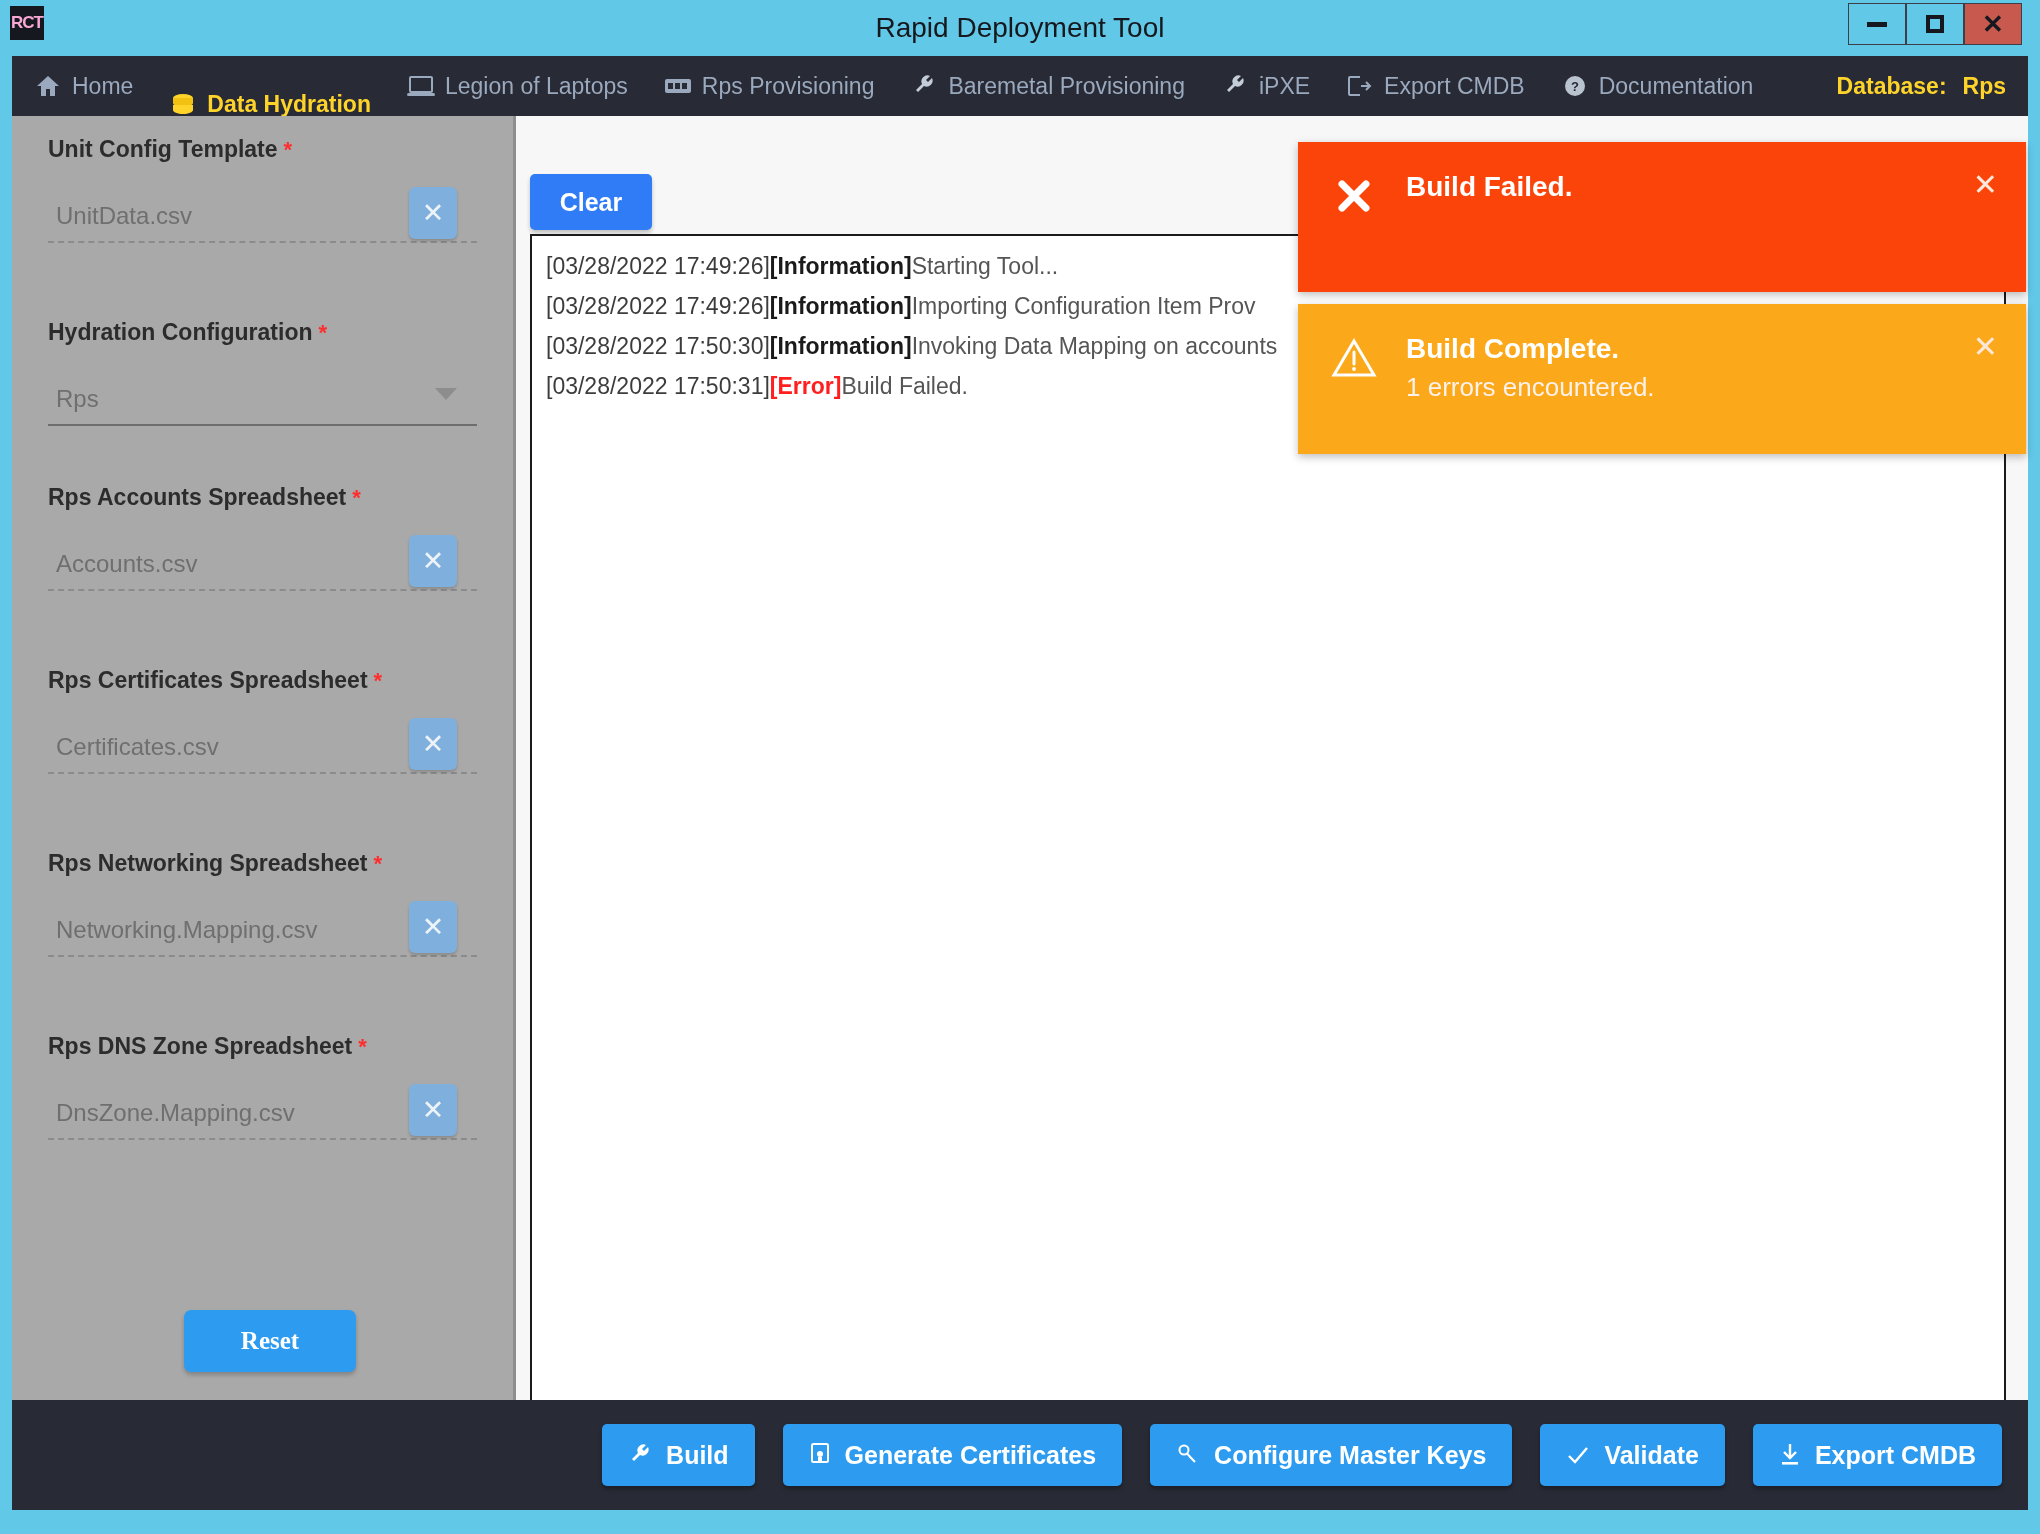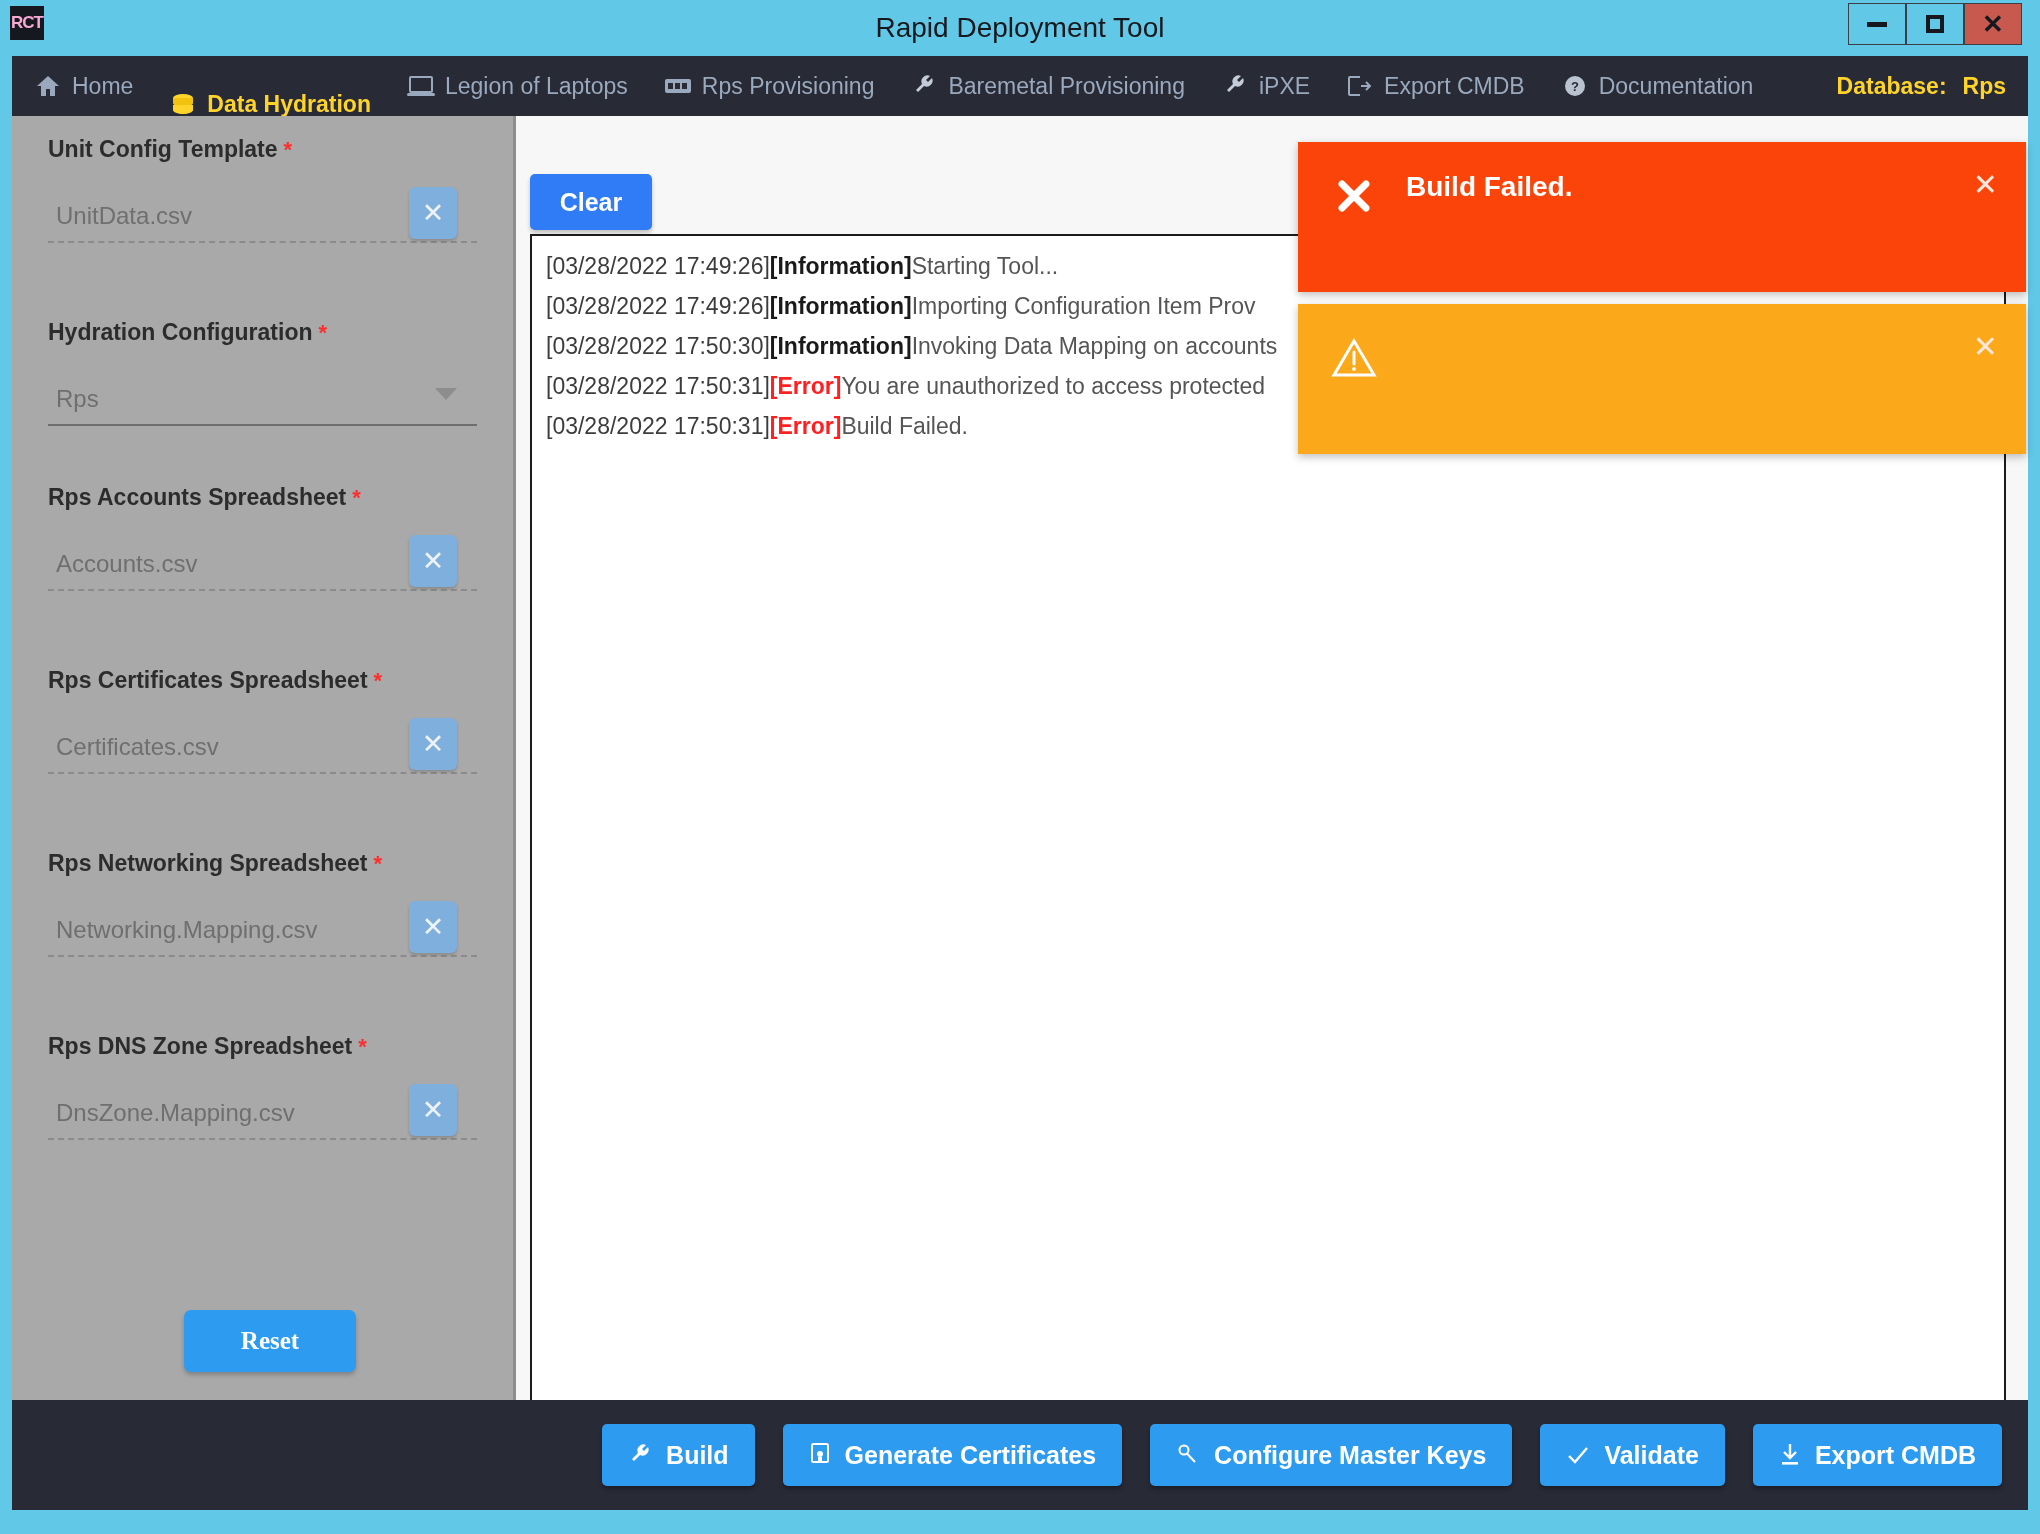--- a/index.html
+++ b/index.html
@@ -478,23 +478,20 @@
         <div class="log-line">
           <span class="log-ts">[03/28/2022 17:49:26]</span><span class="log-lvl Information">[Information]</span><span class="log-msg">Starting Tool...</span>
         </div>
         <div class="log-line">
           <span class="log-ts">[03/28/2022 17:49:26]</span><span class="log-lvl Information">[Information]</span><span class="log-msg">Importing Configuration Item Prov</span>
         </div>
         <div class="log-line">
           <span class="log-ts">[03/28/2022 17:50:30]</span><span class="log-lvl Information">[Information]</span><span class="log-msg">Invoking Data Mapping on accounts</span>
         </div>
         <div class="log-line">
-          <span class="log-ts">[03/28/2022 17:50:31]</span><span class="log-lvl Error">[Error]</span><span class="log-msg">You are unauthorized to access protected</span>
-        </div>
-        <div class="log-line">
           <span class="log-ts">[03/28/2022 17:50:31]</span><span class="log-lvl Error">[Error]</span><span class="log-msg">Build Failed.</span>
         </div>
       </div>
     </div>
   </div>
 
   <div id="action-bar">
 
     <button class="act-btn">
       <span>
@@ -561,17 +558,21 @@
     </div>
 
     <div class="toast warning">
       <div class="toast-icon">
         <svg width="46" height="42" viewBox="0 0 46 42">
             <path d="M23 4 L43 38 H3 Z" fill="none" stroke="#ffffff" stroke-width="3"></path>
             <path d="M23 15 v12" stroke="#ffffff" stroke-width="3" stroke-linecap="round"></path>
             <circle cx="23" cy="32" r="1.9" fill="#ffffff"></circle>
           </svg>
       </div>
+      <div class="toast-body">
+        <div class="toast-title">Build Complete.</div>
+        <div class="toast-msg">1 errors encountered.</div>
+      </div>
       <div class="toast-close">✕</div>
     </div>
   </div>
 
 </div>
 
 </body></html>

